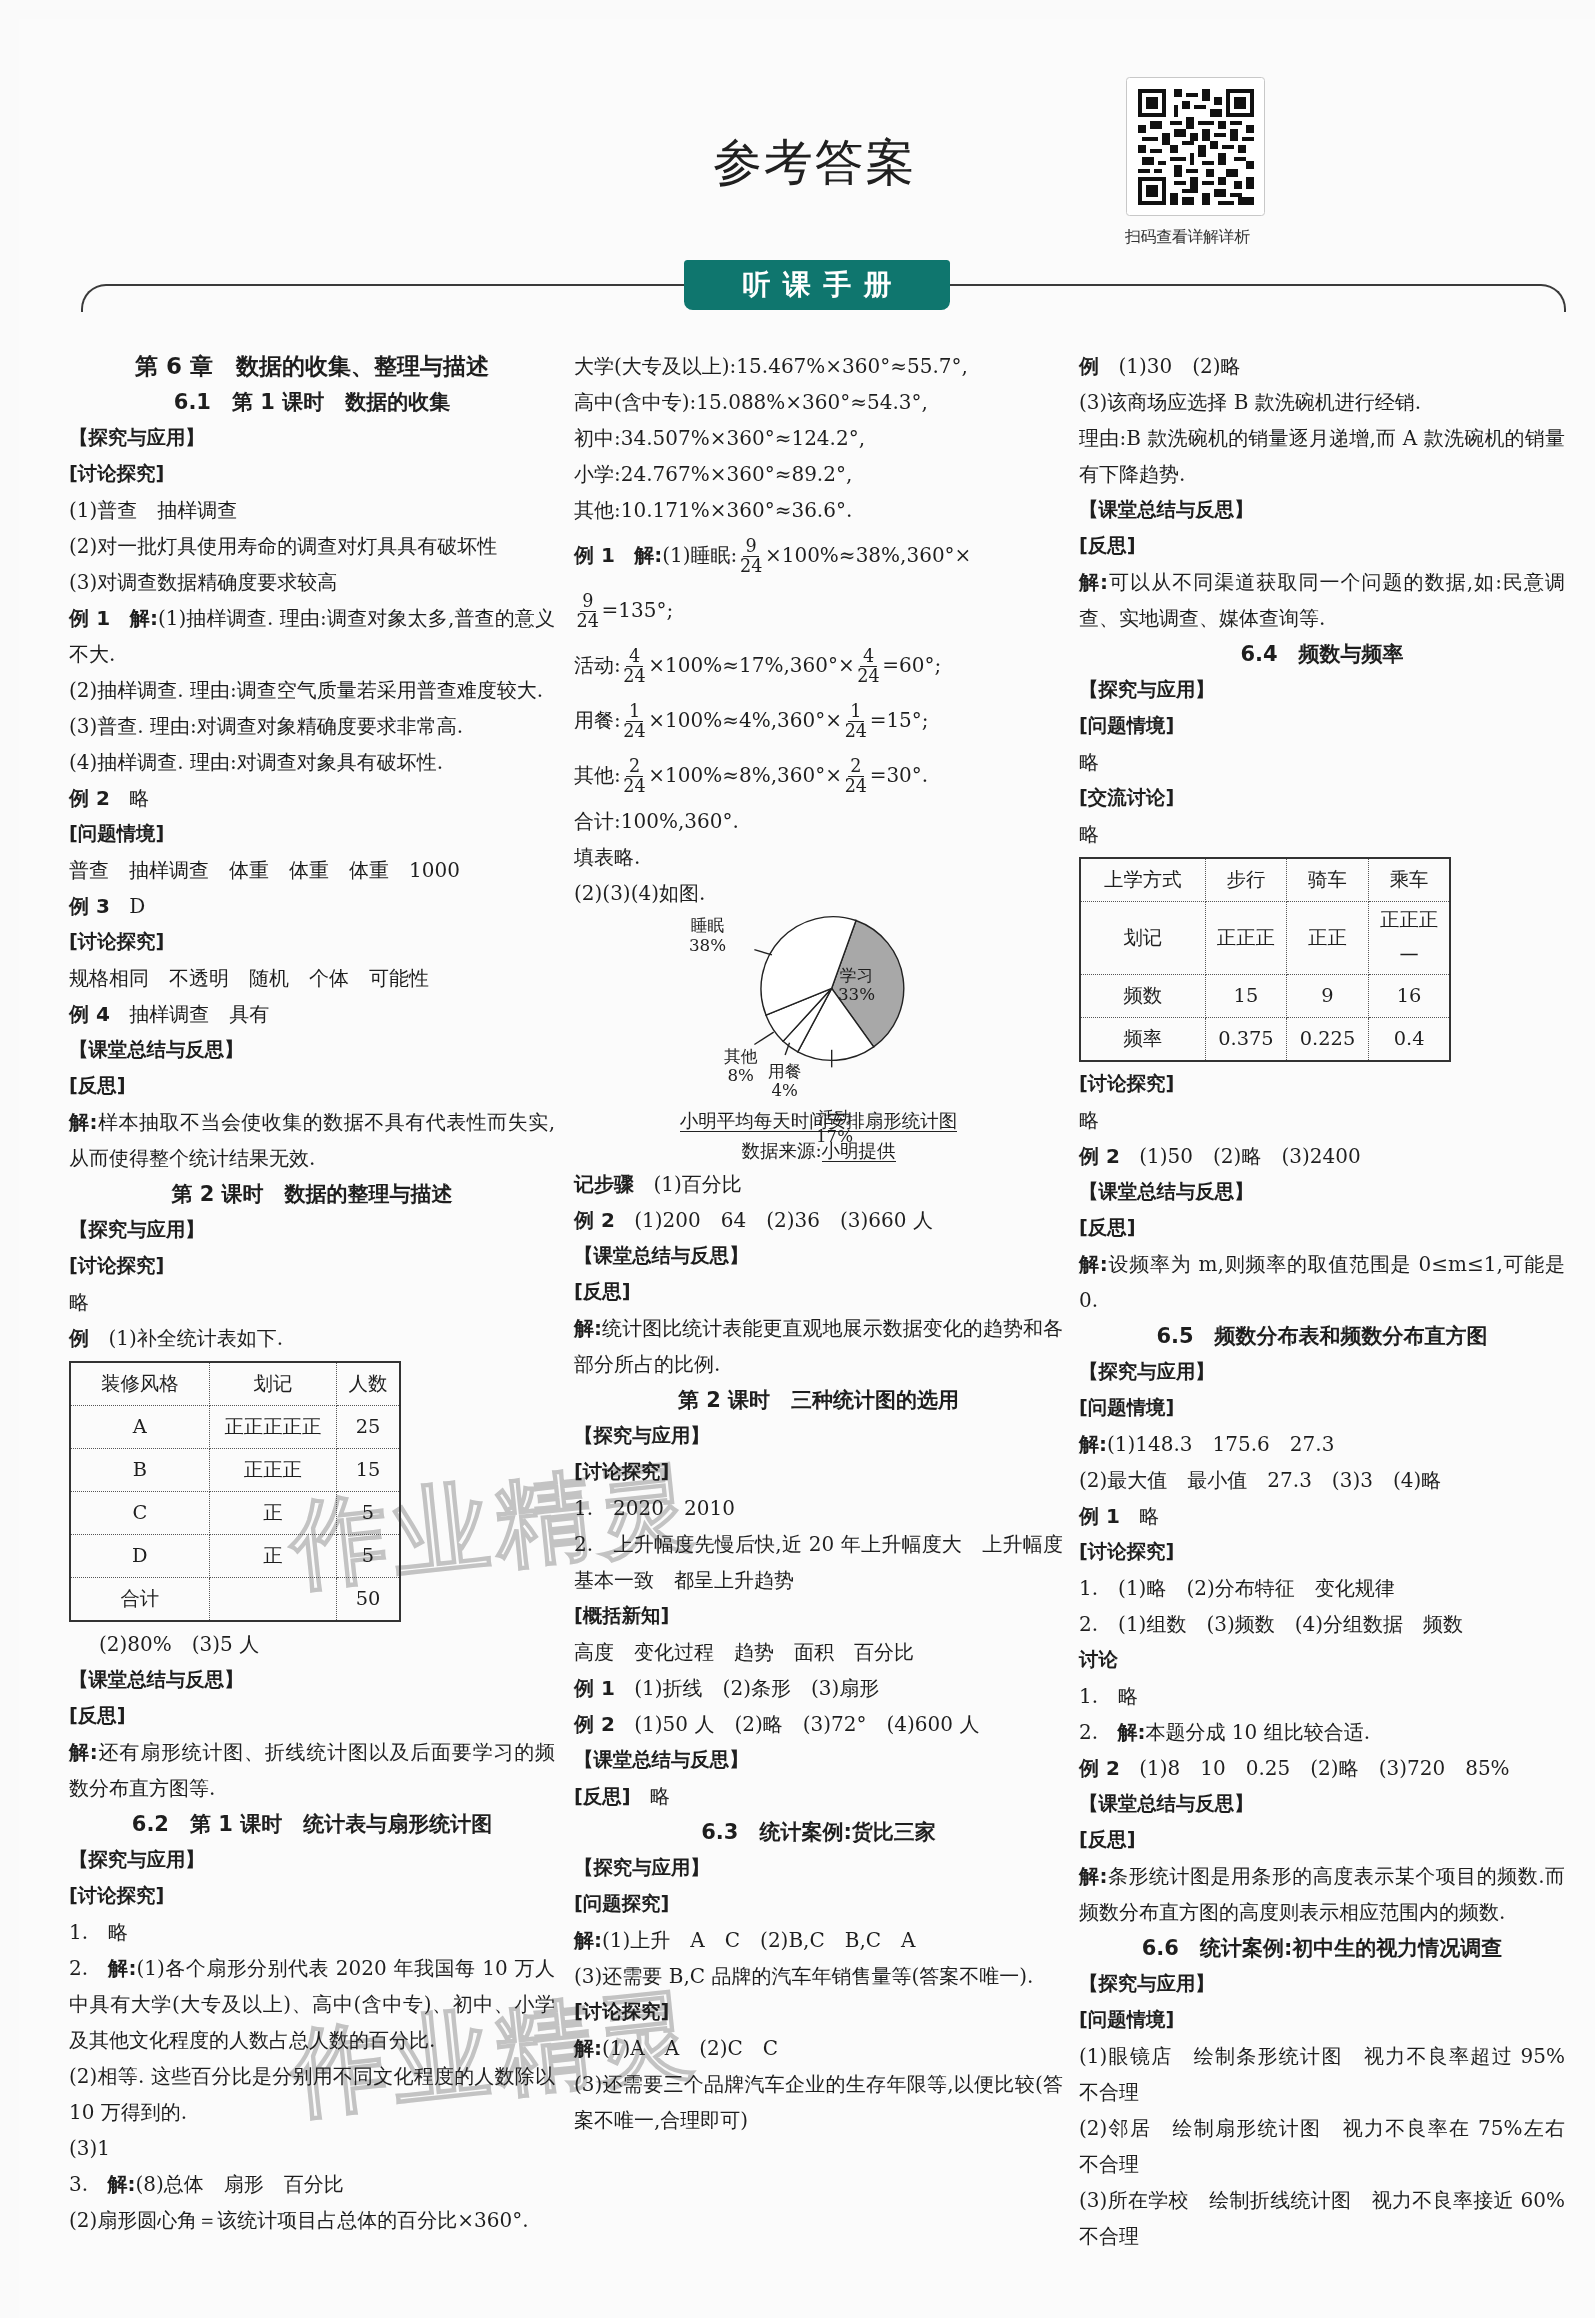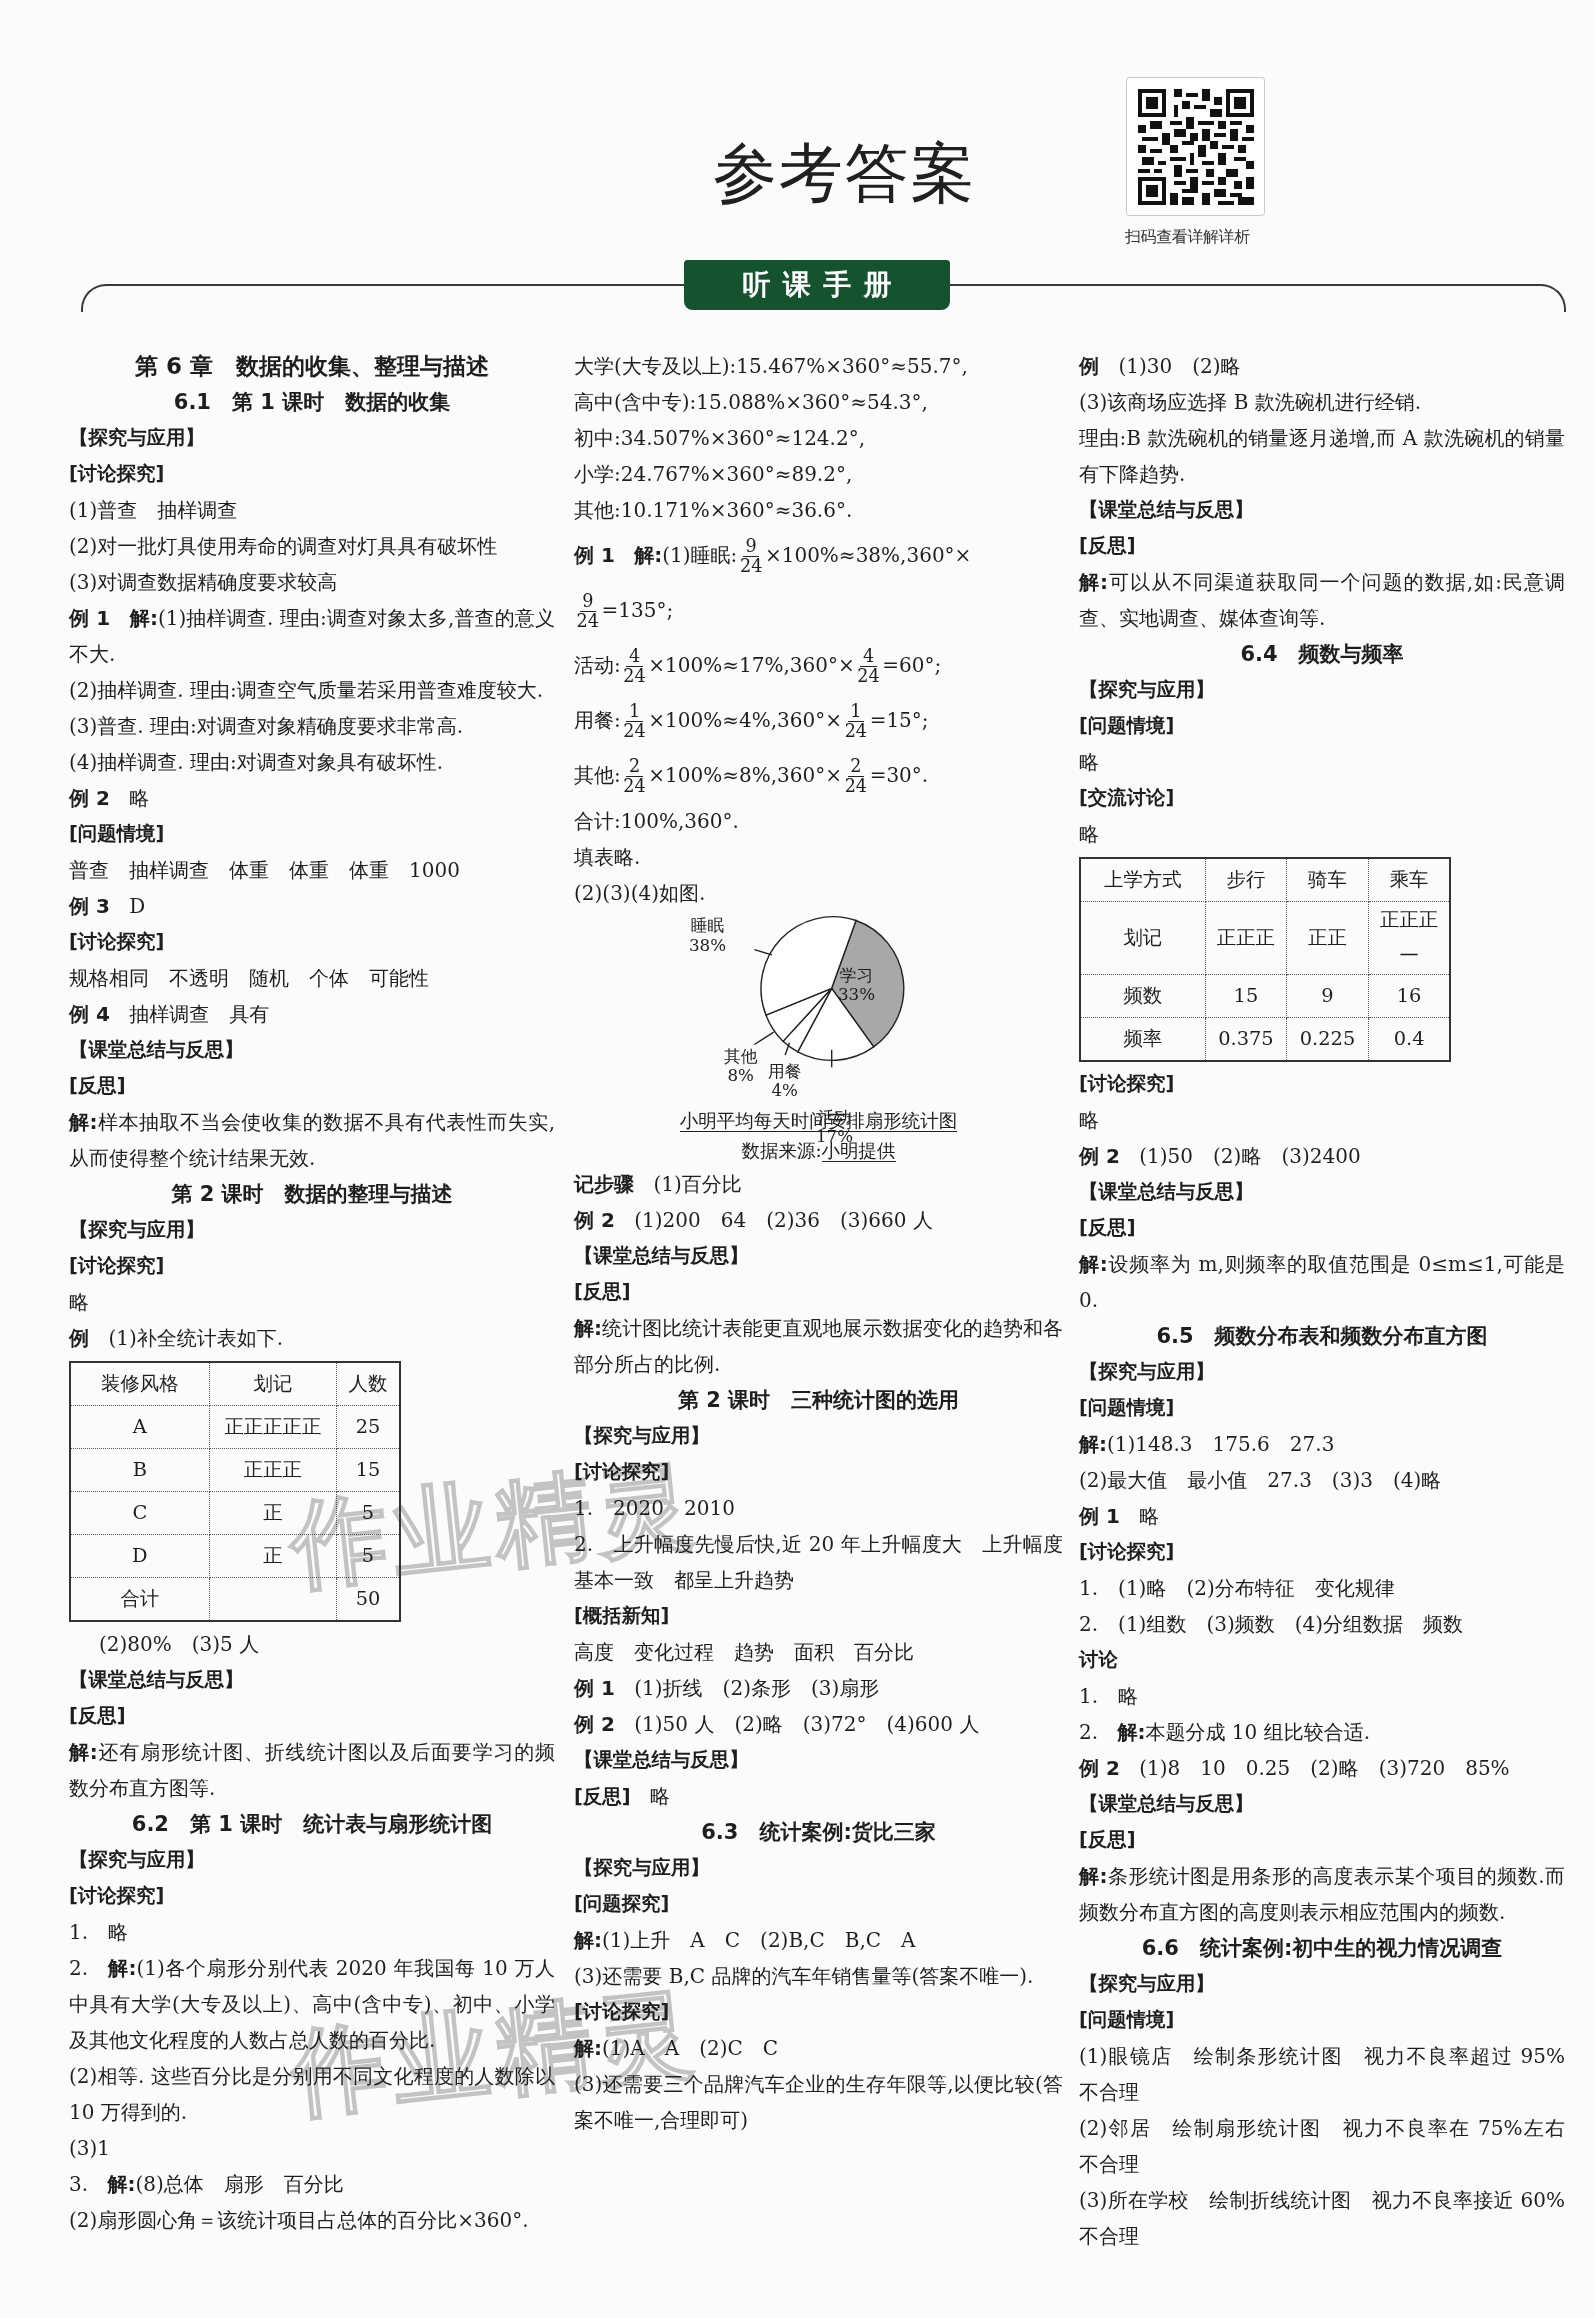--- a/index.html
+++ b/index.html
@@ -4,30 +4,30 @@
 <style>
   html, body { margin: 0; padding: 0; background: #fafafa; }
   body {
     width: 1595px; height: 2319px; position: relative; overflow: hidden;
     font-family: "DejaVu Serif", "Liberation Serif", serif;
     color: #1e1e1e;
   }
   .page-bg { position: absolute; left: 19.4px; top: 19.4px; right: 0; bottom: 0; background: #fbfbfb; }
   
   .title { position: absolute; left: 713px; top: 130px; font-family: "DejaVu Sans", sans-serif;
-    font-size: 64px; font-weight: 300; letter-spacing: 1.8px; color: #202020; }
+    font-size: 49px; font-weight: 300; letter-spacing: 1.8px; color: #202020; }
   .qr-box { position: absolute; left: 1126px; top: 77px; width: 137px; height: 137px;
     border: 1.8px solid #c8c8c8; border-radius: 3.5px; background: #fff; display: flex; align-items: center; justify-content: center; }
   .qr-box svg { width: 116px; height: 116px; }
   .qr-caption { position: absolute; left: 1125px; top: 227px; font-size: 16px; color: #333; font-family: "DejaVu Sans", sans-serif; letter-spacing: -0.4px; }
   .divider { position: absolute; left: 81px; top: 284px; width: 1485px; height: 28px;
     border-top: 2.6px solid #3a3a3a; border-left: 2.6px solid #3a3a3a; border-right: 2.6px solid #3a3a3a;
     border-radius: 25px 25px 0 0; border-bottom: none; box-sizing: border-box; }
   .divider-tab { position: absolute; left: 684px; top: 260px; width: 266px; height: 50px;
-    background: #14532d; color: #fff; border-radius: 3.5px 3.5px 8.8px 8.8px;
+    background: #0f766e; color: #fff; border-radius: 3.5px 3.5px 8.8px 8.8px;
     font-family: "DejaVu Sans", sans-serif; font-weight: bold; font-size: 28px; letter-spacing: 12.3px;
     display: flex; align-items: center; justify-content: center; padding-left: 12.3px; box-sizing: border-box; }
 
   
   .col { position: absolute; top: 348px; font-size: 20px; line-height: 36px; }
   .col-1 { left: 69px; width: 486px; }
   .col-2 { left: 574px; width: 489px; }
   .col-3 { left: 1079px; width: 486px; }
   .ln { white-space: nowrap; height: 36px; }
   .ln.wrap { white-space: normal; height: auto; text-align: justify; text-align-last: left; }

